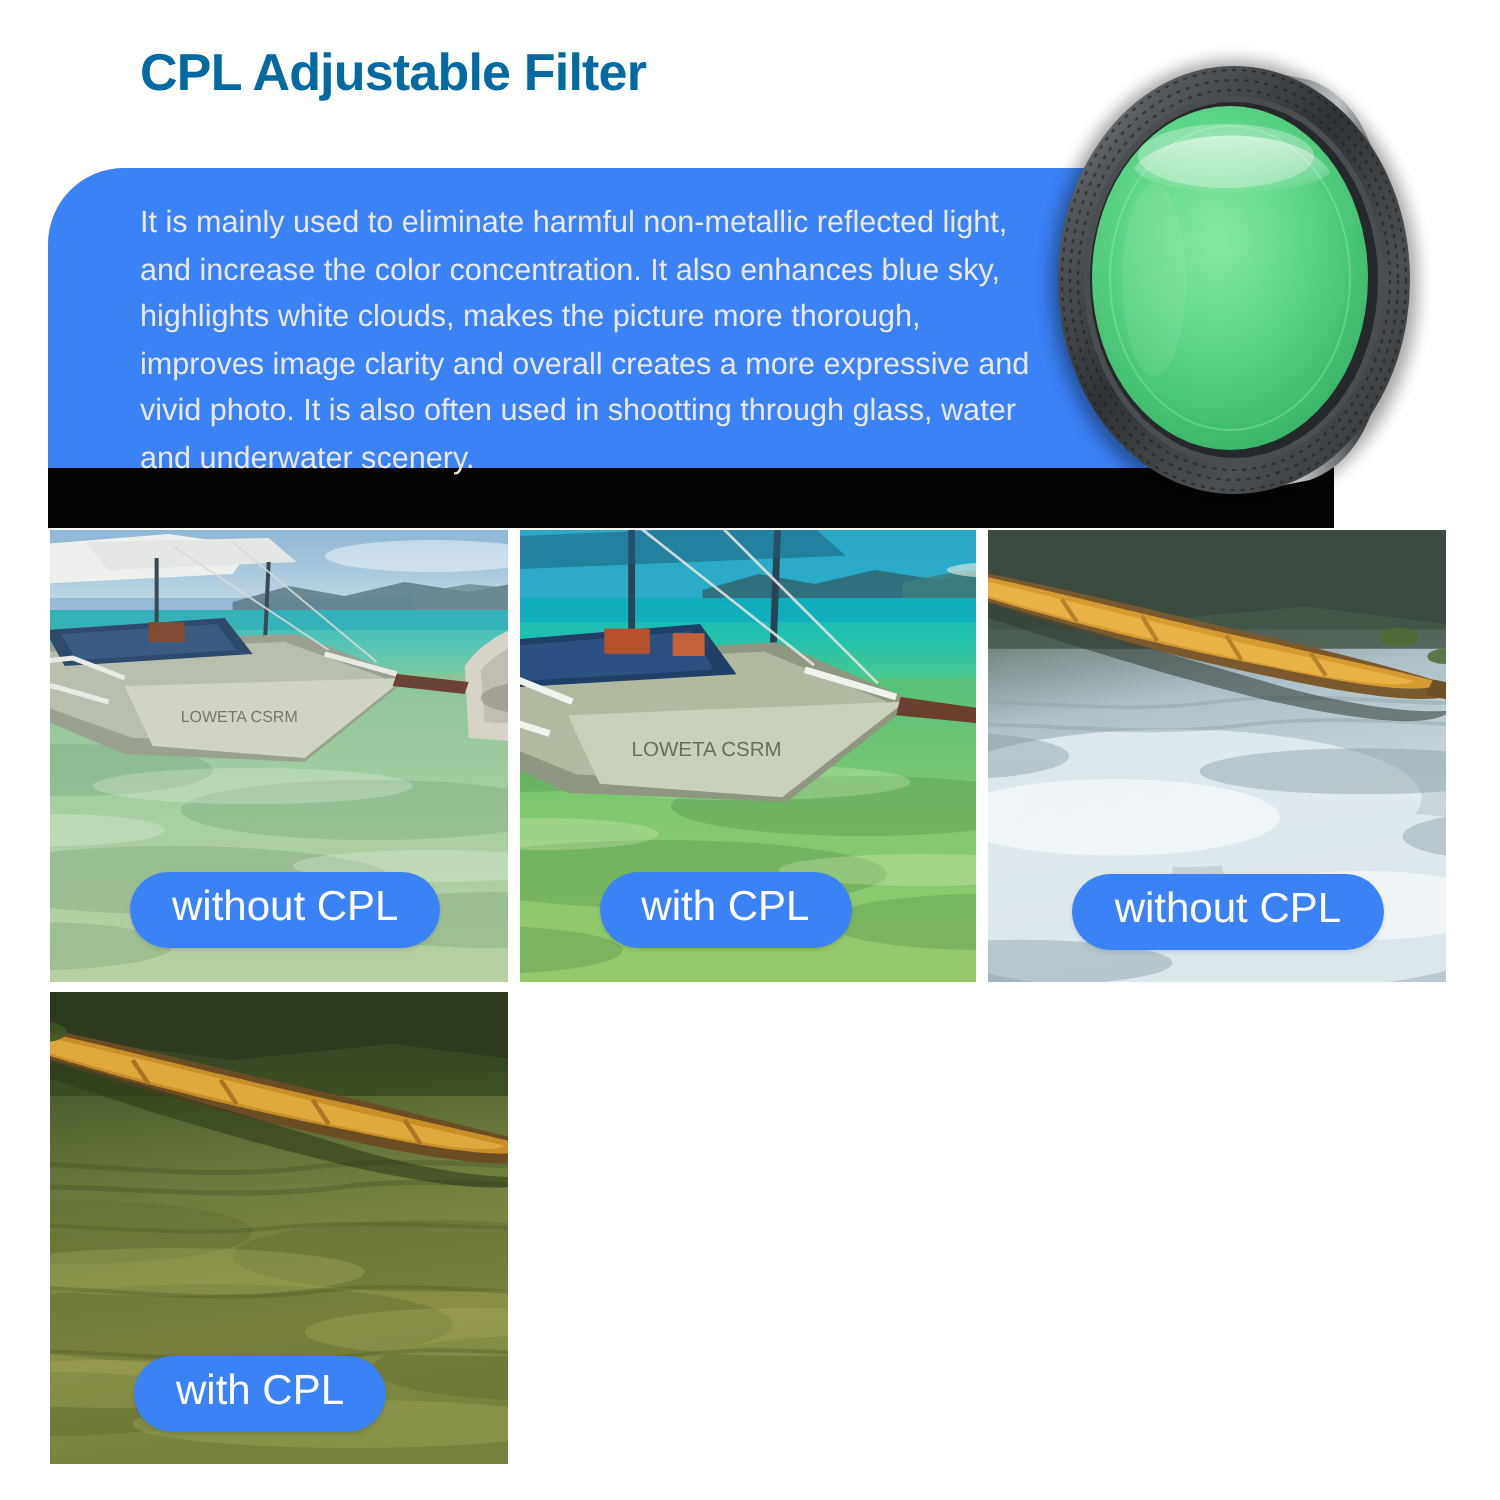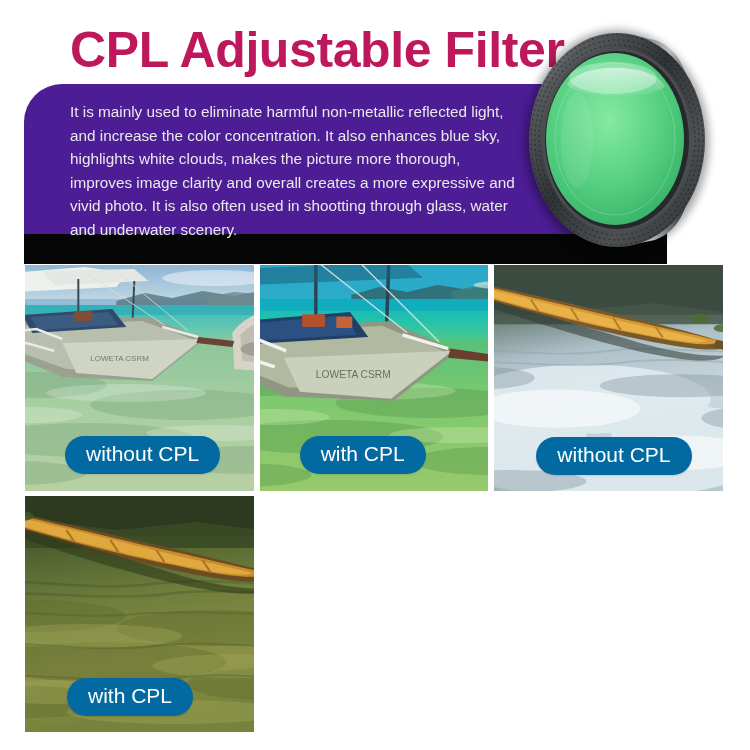--- a/index.html
+++ b/index.html
@@ -10,34 +10,34 @@
     font-family:"Liberation Sans", sans-serif;
     position:relative;
     overflow:hidden;
   }
   .page { position:absolute; inset:0; width:750px; height:750px; background:#fff; }
 
   
   .title {
     position:absolute;
     left:70px; top:22px;
-    font-size:50px;
+    font-size:26px;
     font-weight:700;
-    color:#be185d;
+    color:#0369a1;
     letter-spacing:-0.4px;
     line-height:1.15;
     white-space:nowrap;
   }
 
   
   .desc-panel {
     position:absolute;
     left:24px; top:84px;
     width:643px; height:180px;
-    background:#4c1d95;
+    background:#3b82f6;
     border-radius:38px 38px 0 0;
     overflow:hidden;
   }
   .desc-panel::after{
     content:"";
     position:absolute; left:0; right:0; bottom:-30px; height:60px;
     background:#050505;
   }
   .desc-text {
     position:absolute;
@@ -72,21 +72,21 @@
   }
   .cell {
     position:relative;
     overflow:hidden;
     background:#cfd8d8;
   }
   .cell svg { display:block; width:100%; height:100%; }
   .badge {
     position:absolute;
     left:40px; bottom:17px;
-    background:#0369a1;
+    background:#3b82f6;
     color:#ffffff;
     font-size:21px;
     font-weight:400;
     padding:6px 21px 8px;
     border-radius:22px;
     line-height:1.12;
     white-space:nowrap;
     z-index:4;
     box-shadow:0 1px 2px rgba(0,0,0,.12);
   }

